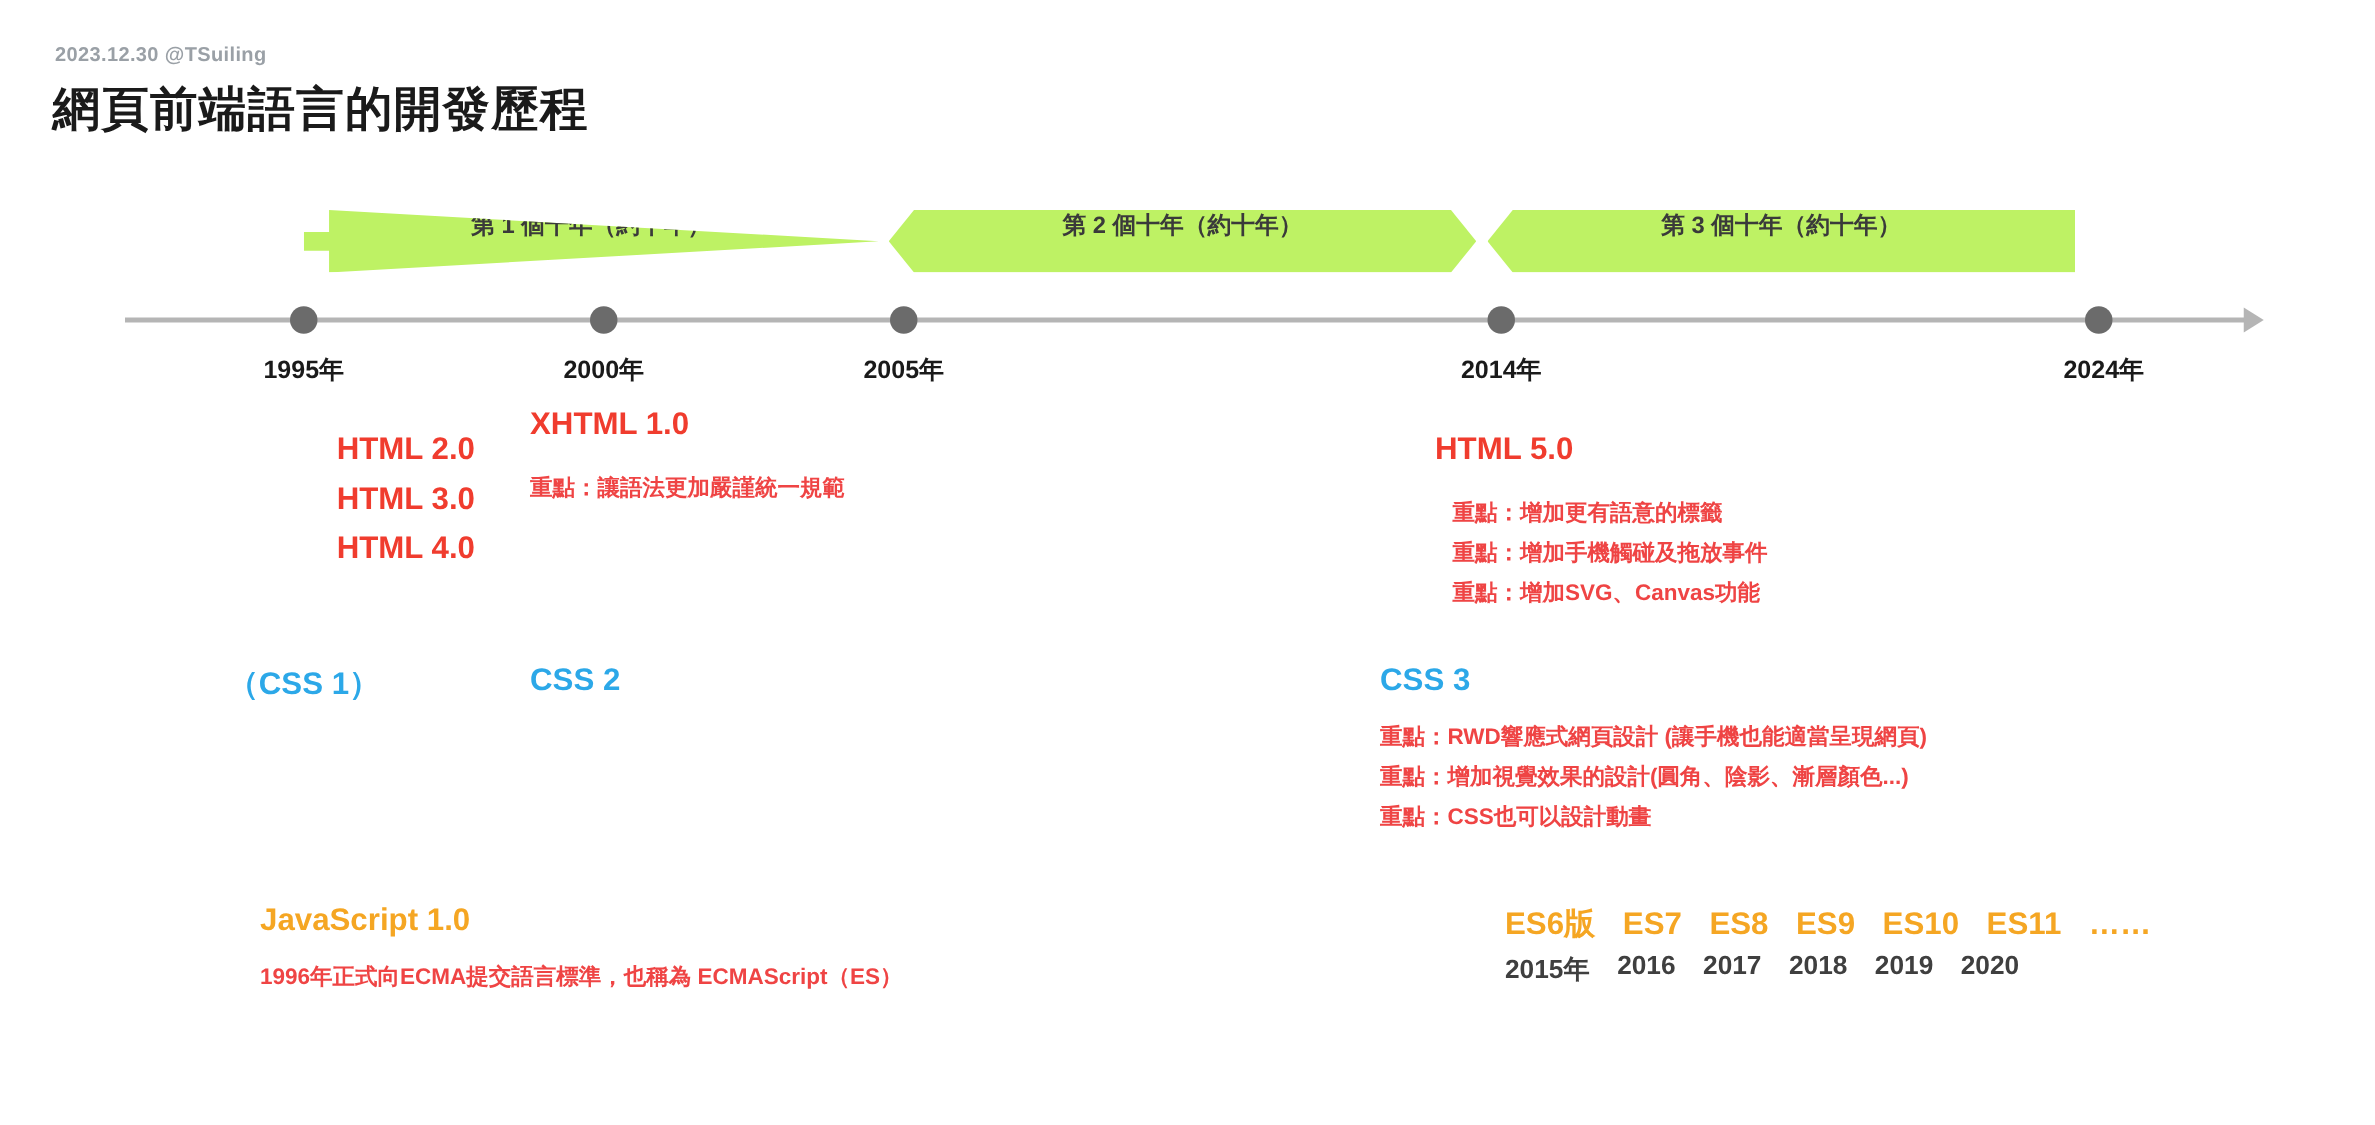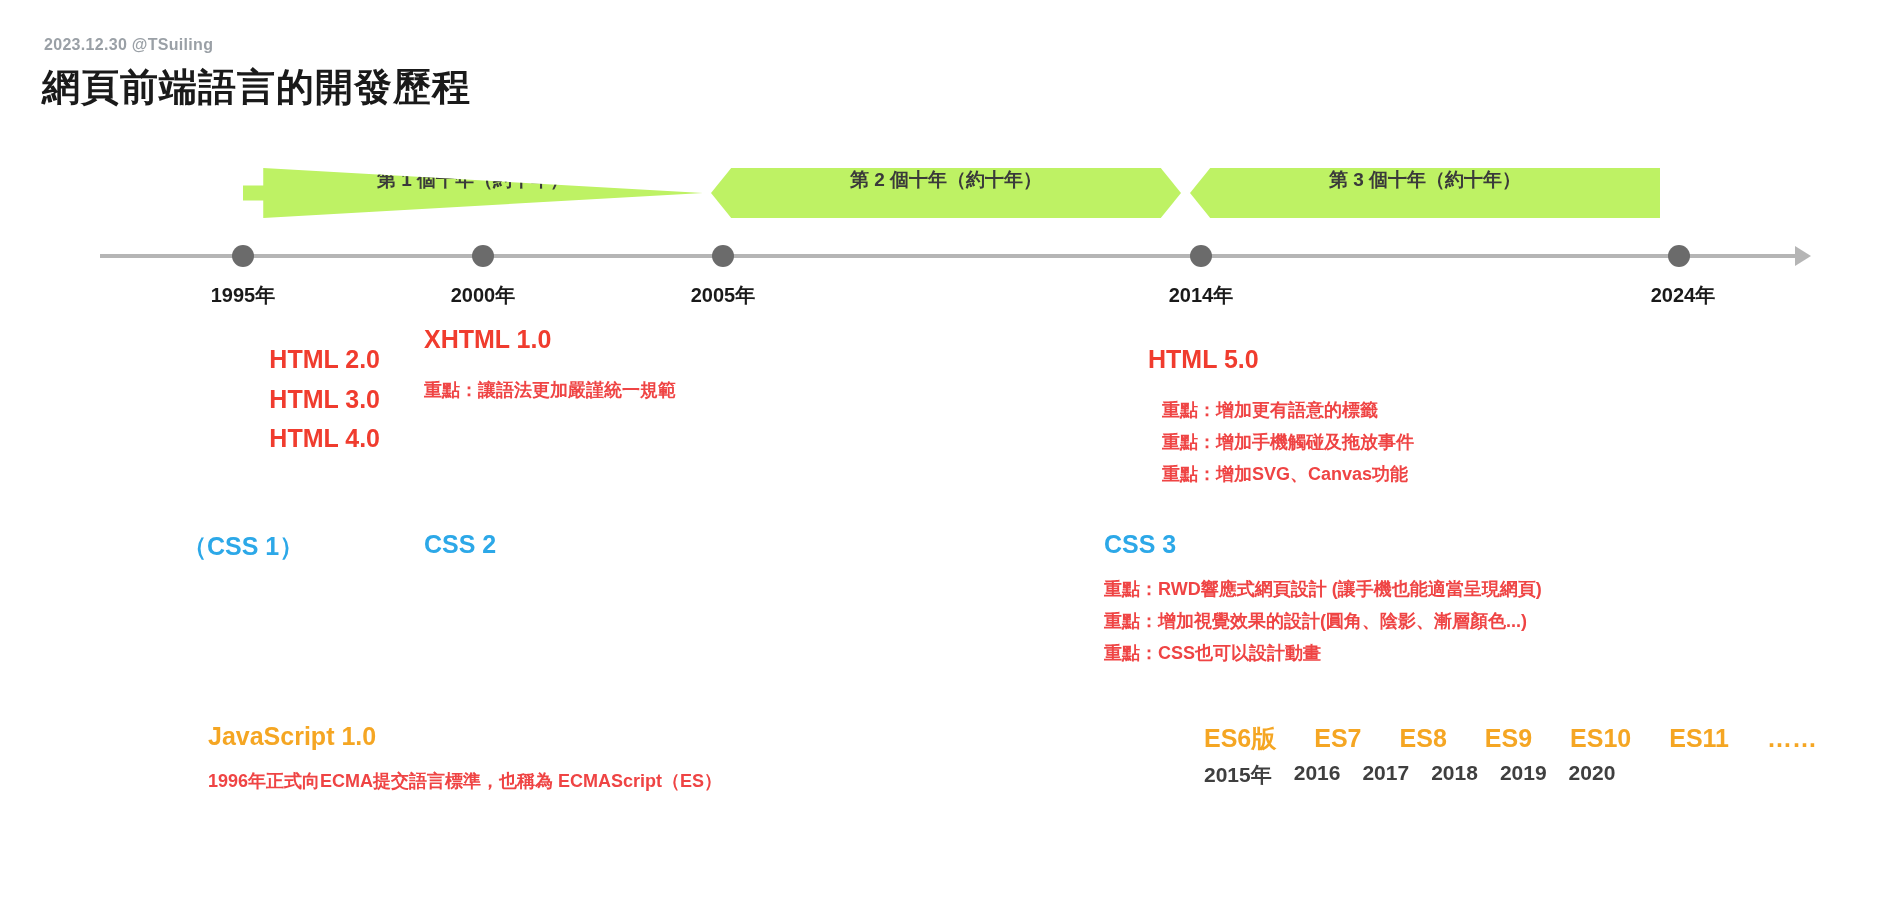--- a/index.html
+++ b/index.html
@@ -130,21 +130,21 @@
     font-weight: bold;
     color: #ef4444;
     white-space: nowrap;
     line-height: 1.78;
   }
   .right-align { text-align: right; }
 
   .es-row {
     display: flex;
     align-items: baseline;
-    gap: 38px;
+    gap: 22px;
     white-space: nowrap;
   }
   .es-row .h-js { font-size: 25px; }
   .es-years {
     display: flex;
     gap: 22px;
     margin-top: 6px;
     font-size: 21px;
     font-weight: bold;
     color: #3f3f3f;

